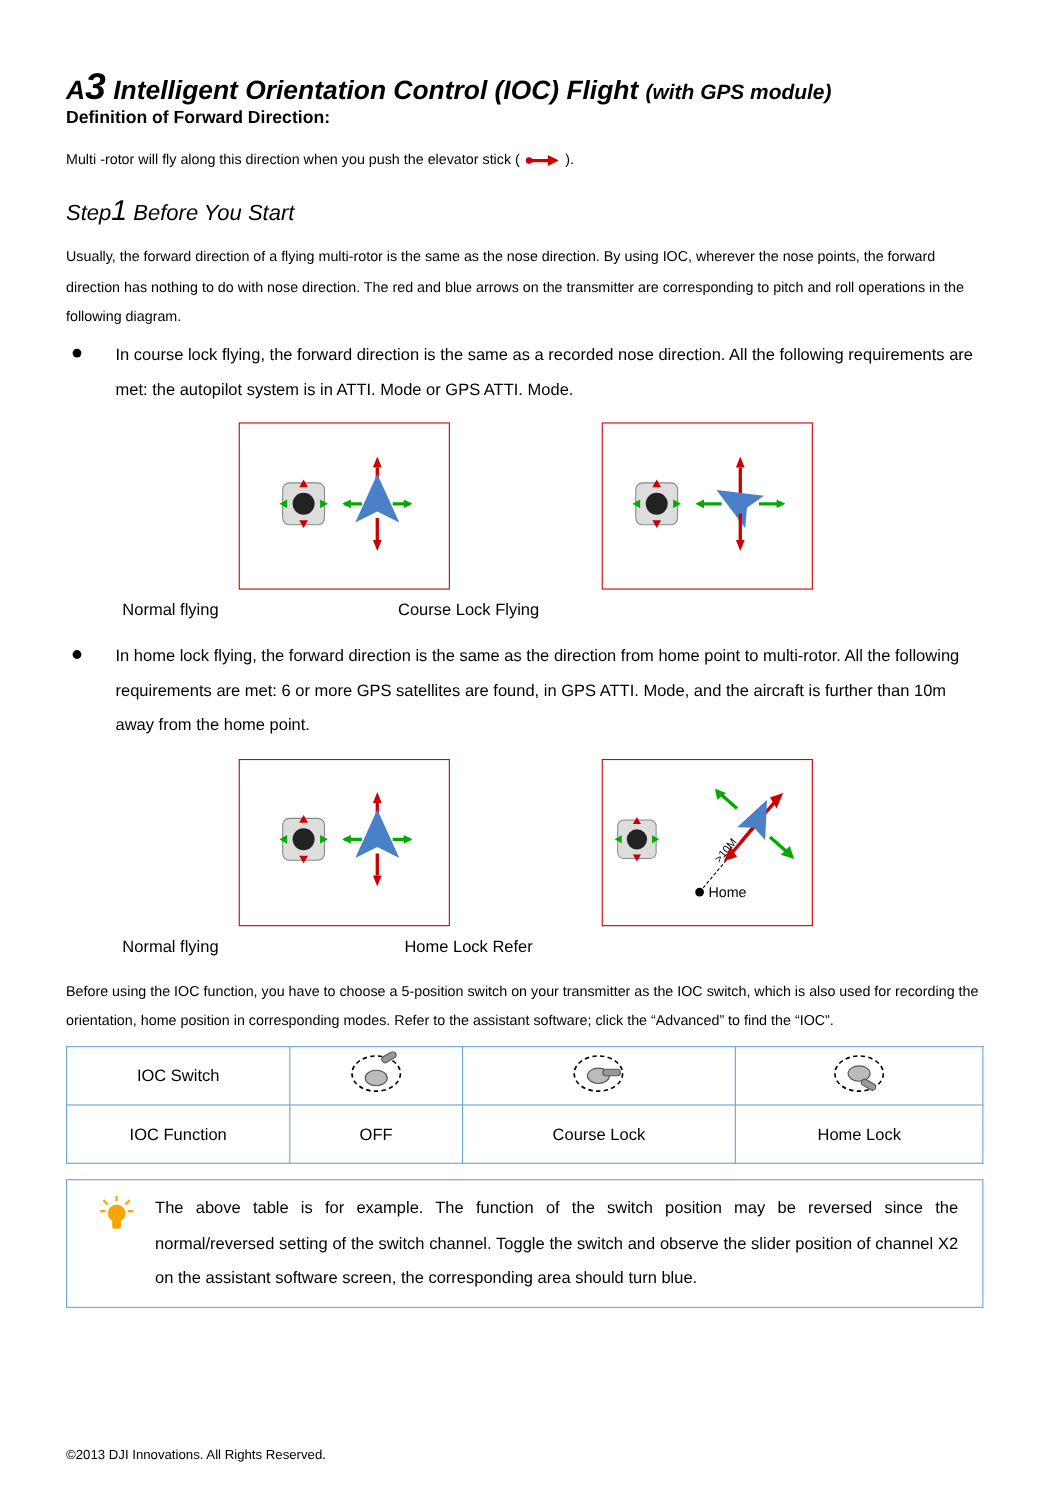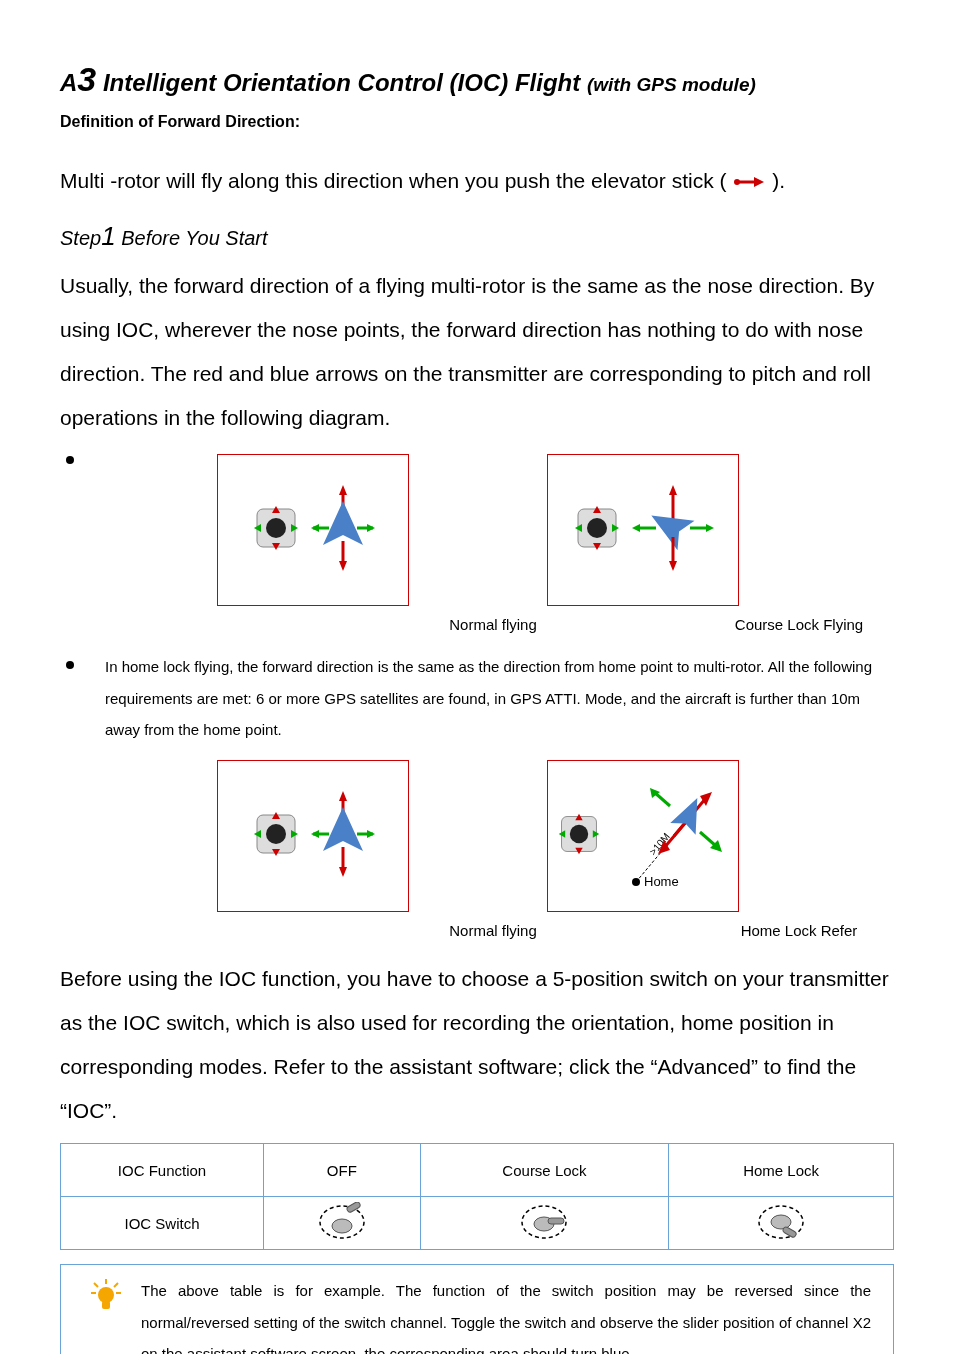--- a/index.html
+++ b/index.html
@@ -1,30 +1,30 @@
 <!DOCTYPE html>
 <html><head>
 <meta charset="utf-8">
 <style>
   html,body{margin:0;padding:0;background:#fff;font-family:"Trebuchet MS","Segoe UI",Arial,sans-serif;color:#000}
   .page{width:954px;min-height:1354px;box-sizing:border-box;padding:60px 60px 25px 60px;position:relative}
-  .h1{font-style:italic;font-weight:bold;font-size:24px;margin-bottom:14px}
+  .h1{font-style:italic;font-weight:bold;font-size:24px;}
   .h1 .big{font-size:34px;font-style:italic;font-weight:bold}
   .h1 .paren{font-size:19px}
-  .subhead{font-weight:bold;font-size:16px;margin-bottom:28px}
+  .subhead{font-weight:bold;font-size:16px;margin-bottom:14px}
   .step-h{font-style:italic;font-weight:normal;font-size:20px;margin:18px 0 12px 0}
   .step-h .num{font-size:26px}
-  p.body{font-size:21px;line-height:2.1;margin:0 0 6px 0}
+  p.body{font-size:13px;line-height:2.1;margin:0 0 6px 0}
   ul.bul{list-style:none;padding:0;margin:0}
   ul.bul li{font-size:15px;line-height:2.1;padding-left:45px;position:relative}
   ul.bul li .dot{position:absolute;left:6px;top:10px;width:8px;height:8px;background:#000;border-radius:50%}
   .diagram-row{display:flex;justify-content:center;gap:140px;margin:14px 0 8px 0}
   .diagram{width:190px}
   .dframe{width:190px;height:150px;border:1.5px solid #cc0000;background:#fff;display:flex;align-items:center;justify-content:center;gap:10px}
-  .caption-row{display:flex;justify-content:flex-end;gap:116px;margin:10px 0 18px 0}
+  .caption-row{display:flex;justify-content:flex-start;gap:81px;margin:10px 0 18px 0}
   .caption{width:190px;text-align:center;font-size:15px}
   .arrow-inline{display:inline-block;vertical-align:middle;margin:0 2px}
   .arrow-inline svg{display:block}
   .tbl{width:100%;border-collapse:collapse;margin-top:10px}
   .tbl td{border:1px solid #6aa3d8;height:50px;text-align:center;font-size:15px;vertical-align:middle}
   .tbl td.h{width:200px}
   .notebox{border:1px solid #6aa3d8;margin-top:14px;display:flex;padding:10px 22px 10px 10px}
   .bulb{width:70px;flex:none;display:flex;align-items:flex-start;justify-content:center;padding-top:4px}
   .notetext{flex:1;font-size:15px;line-height:2.1;text-align:justify}
   .footer{position:absolute;bottom:25px;left:60px;font-size:12px}
@@ -53,21 +53,21 @@
     <span> ).</span>
   </p>
 
   <div class="step-h">
     <span>Step</span><span class="num">1</span><span> Before You Start</span>
   </div>
 
   <p class="body">Usually, the forward direction of a flying multi-rotor is the same as the nose direction. By using IOC, wherever the nose points, the forward direction has nothing to do with nose direction. The red and blue arrows on the transmitter are corresponding to pitch and roll operations in the following diagram.</p>
 
   <ul class="bul">
-    <li><span class="dot"></span></li>
+    <li><span class="dot"></span><span>In course lock flying, the forward direction is the same as a recorded nose direction. All the following requirements are met: the autopilot system is in ATTI. Mode or GPS ATTI. Mode.</span></li>
   </ul>
 
   <div class="diagram-row">
     <div class="diagram">
       <div class="dframe">
         <span>
           <svg width="50" height="50" viewBox="0 0 50 50">
             <rect x="6" y="6" width="38" height="38" rx="6" fill="#ddd" stroke="#888"></rect>
             <circle cx="25" cy="25" r="10" fill="#222"></circle>
             <polygon points="25,3 21,10 29,10" fill="#cc0000"></polygon>
@@ -201,26 +201,20 @@
     <div class="caption">Normal flying</div>
     <div class="caption">Home Lock Refer</div>
   </div>
 
 
   <p class="body">Before using the IOC function, you have to choose a 5-position switch on your transmitter as the IOC switch, which is also used for recording the orientation, home position in corresponding modes. Refer to the assistant software; click the “Advanced” to find the “IOC”.</p>
 
   <table class="tbl">
     <tbody>
         <tr>
-      <td class="h">IOC Function</td>
-      <td>OFF</td>
-      <td>Course Lock</td>
-      <td>Home Lock</td>
-    </tr>
-    <tr>
       <td class="h">IOC Switch</td>
       <td>
         <span class="switch-icon">
           <svg width="52" height="40" viewBox="0 0 52 40">
             <ellipse cx="26" cy="20" rx="22" ry="16" fill="none" stroke="#000" stroke-width="1.5" stroke-dasharray="4,3"></ellipse>
             <ellipse cx="26" cy="24" rx="10" ry="7" fill="#bbb" stroke="#555"></ellipse>
             <rect x="30" y="6" width="14" height="6" rx="3" transform="rotate(-30 30 6)" fill="#999" stroke="#555"></rect>
           </svg>
         </span>
       </td>
@@ -235,20 +229,26 @@
       </td>
       <td>
         <span class="switch-icon">
           <svg width="52" height="40" viewBox="0 0 52 40">
             <ellipse cx="26" cy="20" rx="22" ry="16" fill="none" stroke="#000" stroke-width="1.5" stroke-dasharray="4,3"></ellipse>
             <ellipse cx="26" cy="20" rx="10" ry="7" fill="#bbb" stroke="#555"></ellipse>
             <rect x="30" y="24" width="14" height="6" rx="3" transform="rotate(30 30 24)" fill="#999" stroke="#555"></rect>
           </svg>
         </span>
       </td>
+    </tr>
+    <tr>
+      <td class="h">IOC Function</td>
+      <td>OFF</td>
+      <td>Course Lock</td>
+      <td>Home Lock</td>
     </tr>
   </tbody>
     </table>
 
   <div class="notebox">
     <div class="bulb">
       <svg width="30" height="34" viewBox="0 0 30 34">
         <line x1="15" y1="0" x2="15" y2="5" stroke="#f5a600" stroke-width="2"></line>
         <line x1="3" y1="4" x2="7" y2="8" stroke="#f5a600" stroke-width="2"></line>
         <line x1="27" y1="4" x2="23" y2="8" stroke="#f5a600" stroke-width="2"></line>

